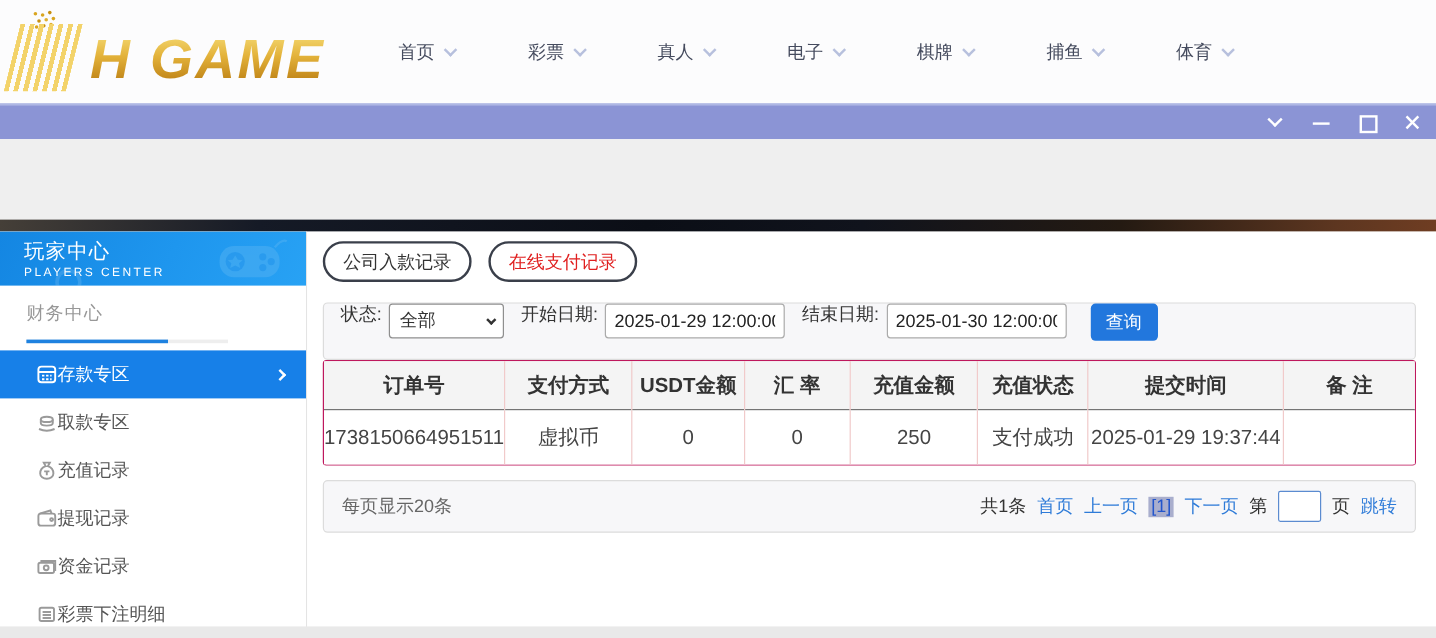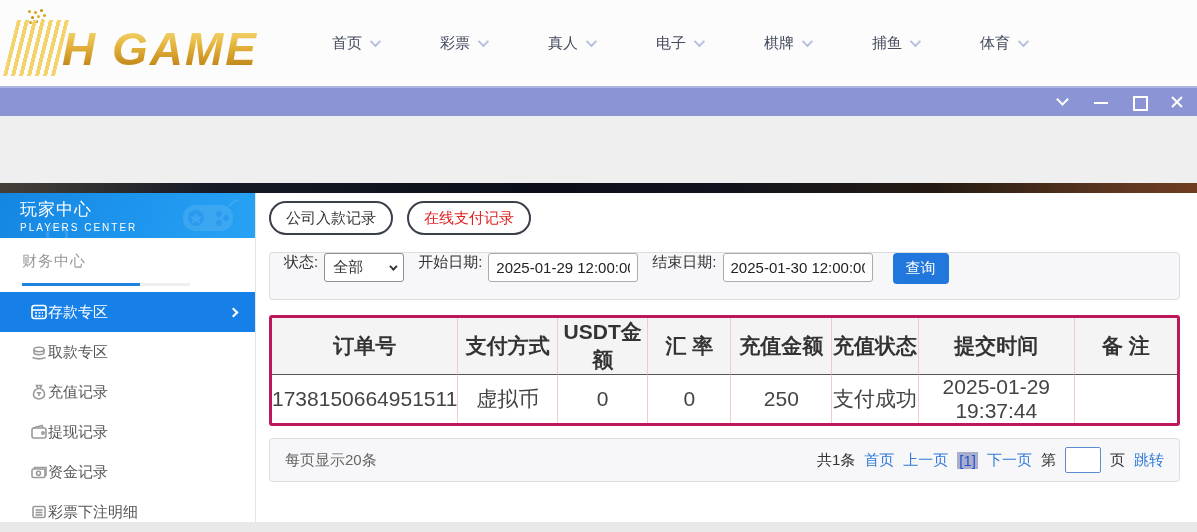--- a/index.html
+++ b/index.html
@@ -11,21 +11,21 @@
   .logo { display:flex; align-items:flex-end; margin-left:10px; width:270px; position:relative; height:70px; }
   .logo-sparkles { position:absolute; left:18px; top:2px; width:3px; height:3px; background:#d9a520; border-radius:50%;
     box-shadow:6px 1px 0 #d9a520, 12px -1px 0 #c89010, 3px 6px 0 #c89010, 9px 5px 0 #e0b030, 15px 4px 0 #d9a520,
                1px 11px 0 #d9a520, 7px 10px 0 #c89010, 13px 9px 0 #e0b030; }
   .logo-stripes { width:52px; height:56px; margin-bottom:2px; transform:skewX(-14deg);
     background:repeating-linear-gradient(90deg,#e8b83a 0 4px,transparent 4px 8px);
     background-image:repeating-linear-gradient(90deg,#f3d36a 0 4px,transparent 4px 8px);
   }
   .logo-text { font-size:46px; font-weight:bold; font-style:italic; letter-spacing:2px; line-height:1;
     background:linear-gradient(180deg,#f6dd78 0%,#e3b23a 45%,#b87a10 100%);
-    -webkit-background-clip:text; background-clip:text; color:transparent; margin-left:0; margin-bottom:6px; }
+    -webkit-background-clip:text; background-clip:text; color:transparent; margin-left:13px; margin-bottom:6px; }
   .main-nav { display:flex; align-items:center; gap:62px; margin-left:52px; }
   .nav-item { display:flex; align-items:center; gap:8px; font-size:15px; color:#454b5e; cursor:pointer; }
   .chev-down { width:8px; height:8px; border-right:2px solid #b7c0dd; border-bottom:2px solid #b7c0dd;
     transform:rotate(45deg) translateY(-2px); }
 
   
   .titlebar { height:30px; background:#8b94d5; border-top:2px solid #aeb7e4; display:flex; align-items:center;
     justify-content:flex-end; padding-right:12px; gap:22px; }
   .winbtn { width:16px; height:16px; position:relative; cursor:pointer; }
   .wb-restore-chev { width:9px; height:9px; border-right:2px solid #fff; border-bottom:2px solid #fff;
@@ -65,30 +65,30 @@
 
   .main { flex:1; background:#fff; padding:8px 17px 0 13px; }
   .tabs { display:flex; gap:14px; }
   .tab-pill { border:2px solid #3a3f4a; border-radius:17px; height:34px; padding:0 15px; display:flex; align-items:center;
     font-size:15px; color:#333; background:#fff; cursor:pointer; }
   .tab-pill.active { color:#e02020; }
 
   .filter-panel { margin-top:17px; height:48px; background:#f7f7f9; border:1px solid #dcdcdc; border-radius:4px;
     display:flex; align-items:flex-start; padding-left:14px; font-size:15px; color:#333; }
   .fp-label { margin-right:6px; }
-  .status-select { width:80px; height:29px; border:1px solid #8f8f8f; border-radius:3px; background:#fff;
+  .status-select { width:96px; height:29px; border:1px solid #8f8f8f; border-radius:3px; background:#fff;
     display:flex; align-items:center; justify-content:space-between; padding:0 8px; cursor:pointer; margin-right:14px; }
   .status-select .chev-down { border-color:#333; width:6px; height:6px; }
   .date-input { width:150px; height:29px; border:1px solid #ababab; border-radius:3px; background:#fff;
     font-size:15px; color:#222; padding:0 7px; font-family:"Liberation Sans",sans-serif; margin-right:14px; }
   .search-btn { width:56px; height:31px; background:#2277dd; color:#fff; border:none; border-radius:4px;
     font-size:15px; cursor:pointer; margin-left:6px; font-family:"Liberation Sans",sans-serif; }
 
-  .records-table { margin-top:15px; width:100%; border-collapse:separate; border-spacing:0;
-    border:3px solid #be185d; border-radius:3px; font-size:21px; }
+  .records-table { width:100%; border-collapse:separate; border-spacing:0;
+    border:1px solid #be185d; border-radius:3px; font-size:17px; }
   .records-table th { height:41px; background:#f4f4f4; color:#333; font-weight:bold;
     border-bottom:1px solid #555; border-left:1px solid #f1caca; }
   .records-table td { height:45px; background:#fff; color:#444; text-align:center;
     border-left:1px solid #f1caca; border-bottom:0; }
   .records-table th:first-child, .records-table td:first-child { border-left:none; }
 
   .pagination-panel { margin-top:12px; height:44px; background:#f7f7f9; border:1px solid #dcdcdc; border-radius:4px;
     display:flex; align-items:center; justify-content:space-between; padding:0 15px; font-size:15px; }
   .pp-left { color:#666; }
   .pp-right { display:flex; align-items:center; gap:9px; color:#333; }

